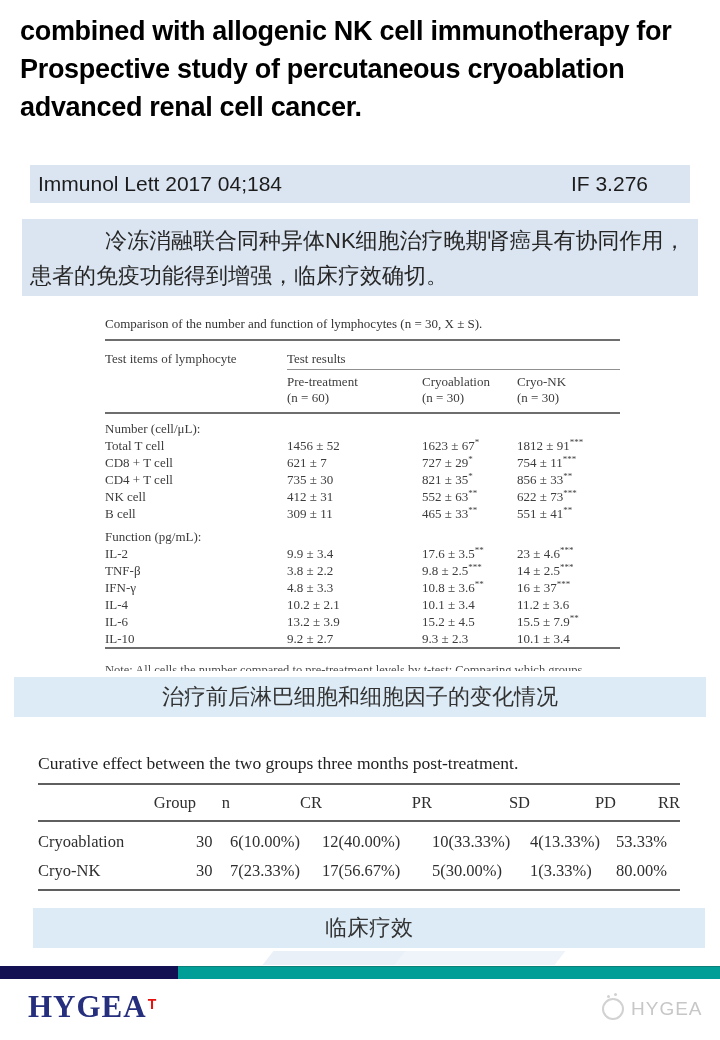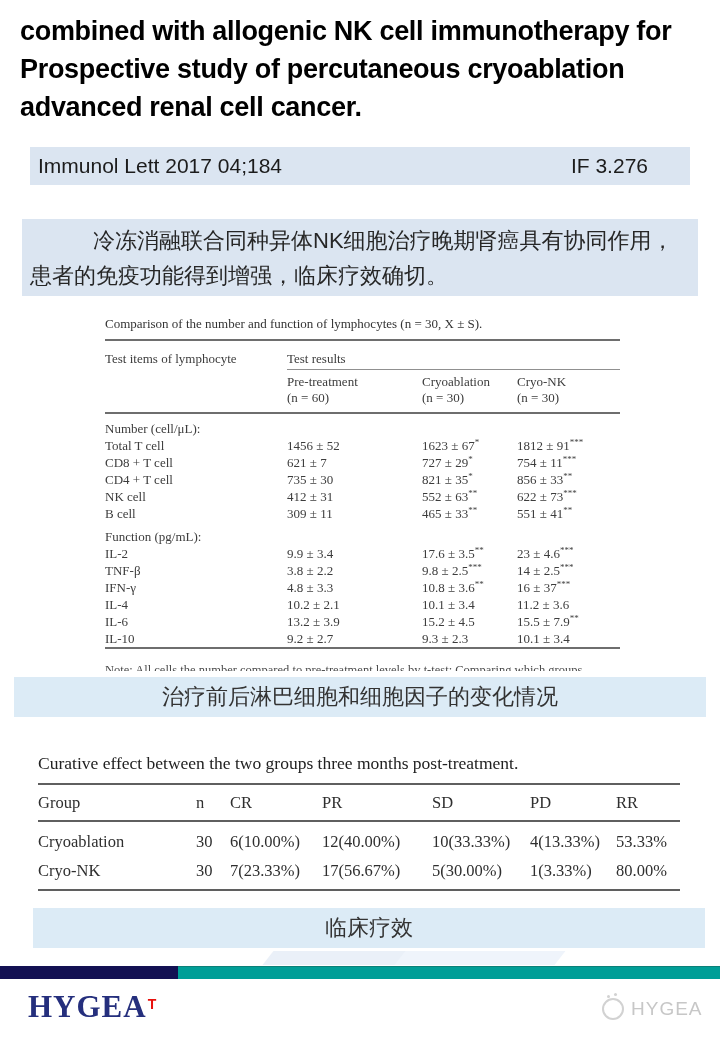--- a/index.html
+++ b/index.html
@@ -5,30 +5,30 @@
   html,body{margin:0;padding:0;}
   body{
     width:720px;height:1040px;position:relative;overflow:hidden;
     background:#ffffff;font-family:"Liberation Sans",sans-serif;
   }
   
   .title-block{position:absolute;left:20px;top:12px;width:700px;}
   .tline{font-weight:bold;font-size:27px;line-height:38px;color:#000;
          letter-spacing:-0.3px;white-space:nowrap;}
   
-  .cite-bar{position:absolute;left:30px;top:147px;width:660px;height:38px;
+  .cite-bar{position:absolute;left:30px;top:165px;width:660px;height:38px;
     background:#dbe5f1;display:flex;align-items:center;justify-content:space-between;
     font-size:21px;color:#1c1c1c;}
   .cite-left{margin-left:8px;}
   .cite-right{margin-right:42px;}
   
   .summary{position:absolute;left:22px;top:219px;width:676px;height:77px;
     background:#dbe5f1;font-size:22px;line-height:35px;color:#262626;padding-top:4px;
     box-sizing:border-box;}
-  .summary .line1{padding-left:71px;}
+  .summary .line1{padding-left:71px;margin-left:12px;}
   .summary .line2{padding-left:8px;}
   
   .t1-wrap{position:absolute;left:105px;top:316px;width:515px;z-index:1;
     font-family:"Liberation Serif",serif;color:#3c3c3c;}
   .t1-title{font-size:13px;line-height:16px;margin-bottom:7px;color:#333;}
   table.t1{border-collapse:collapse;width:100%;font-size:13px;
     border-bottom:2px solid #6e6e6e;}
   table.t1 th{font-weight:normal;text-align:left;vertical-align:top;}
   table.t1 tr.hrow1 th{border-top:2px solid #6e6e6e;padding:10px 0 2px;}
   table.t1 th.items{border-bottom:2px solid #6e6e6e;}
@@ -43,21 +43,21 @@
   .caption{position:absolute;background:#dcebf6;z-index:2;display:flex;
     align-items:center;justify-content:center;font-size:22px;color:#333;}
   .caption-1{left:14px;top:677px;width:692px;height:40px;}
   .caption-2{left:33px;top:908px;width:672px;height:40px;}
   
   .t2-wrap{position:absolute;left:38px;top:752px;width:642px;
     font-family:"Liberation Serif",serif;color:#2f2f2f;}
   .t2-title{font-size:17.5px;line-height:22px;margin-bottom:9px;color:#222;}
   table.t2{border-collapse:collapse;width:100%;font-size:16.5px;
     border-top:2px solid #5f5f5f;border-bottom:2px solid #5f5f5f;}
-  table.t2 th{font-weight:normal;text-align:left;padding:8px 0 7px;
+  table.t2 th{font-weight:normal;text-align:right;padding:8px 0 7px;
     border-bottom:2px solid #5f5f5f;}
   table.t2 td{padding:3px 0;line-height:23px;}
   table.t2 tbody tr:first-child td{padding-top:8px;}
   table.t2 tbody tr:last-child td{padding-bottom:7px;}
   
   .streak{position:absolute;height:14px;transform:skewX(-38deg);z-index:0;}
   .streak1{left:268px;top:951px;width:190px;background:#eaf0f8;}
   .streak2{left:400px;top:951px;width:160px;background:#eff4fb;}
   .bar-navy{position:absolute;left:0;top:966px;width:178px;height:13px;background:#131153;}
   .bar-teal{position:absolute;left:178px;top:966px;width:542px;height:13px;

